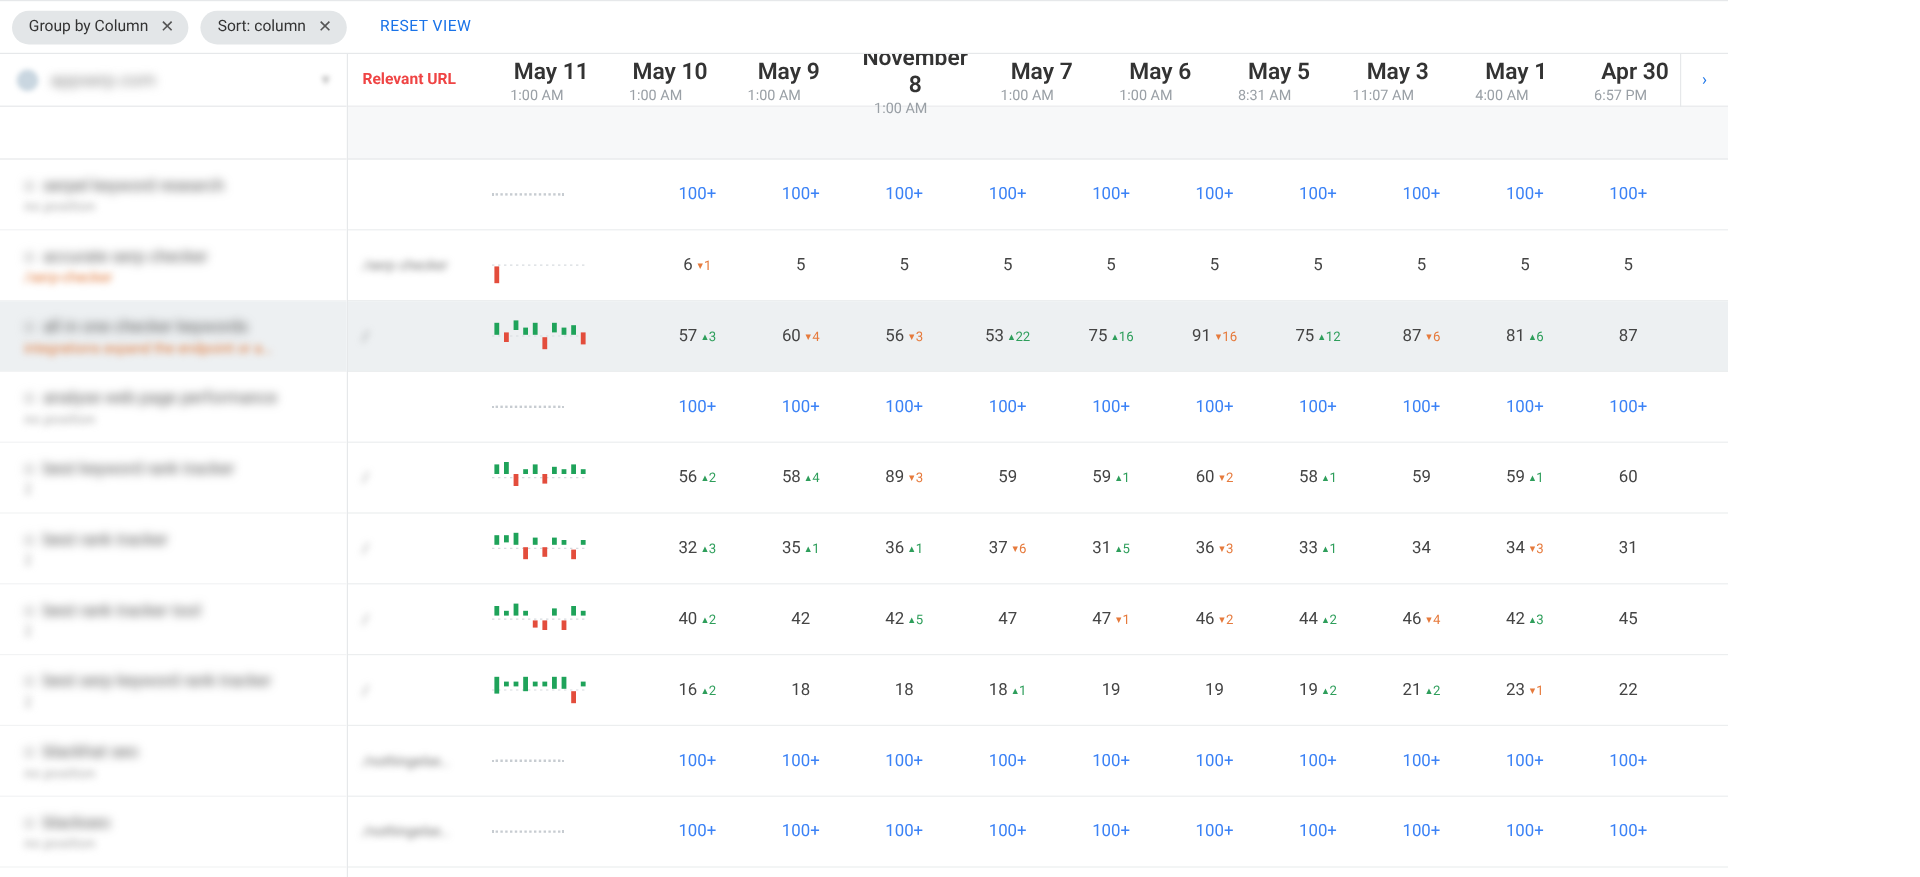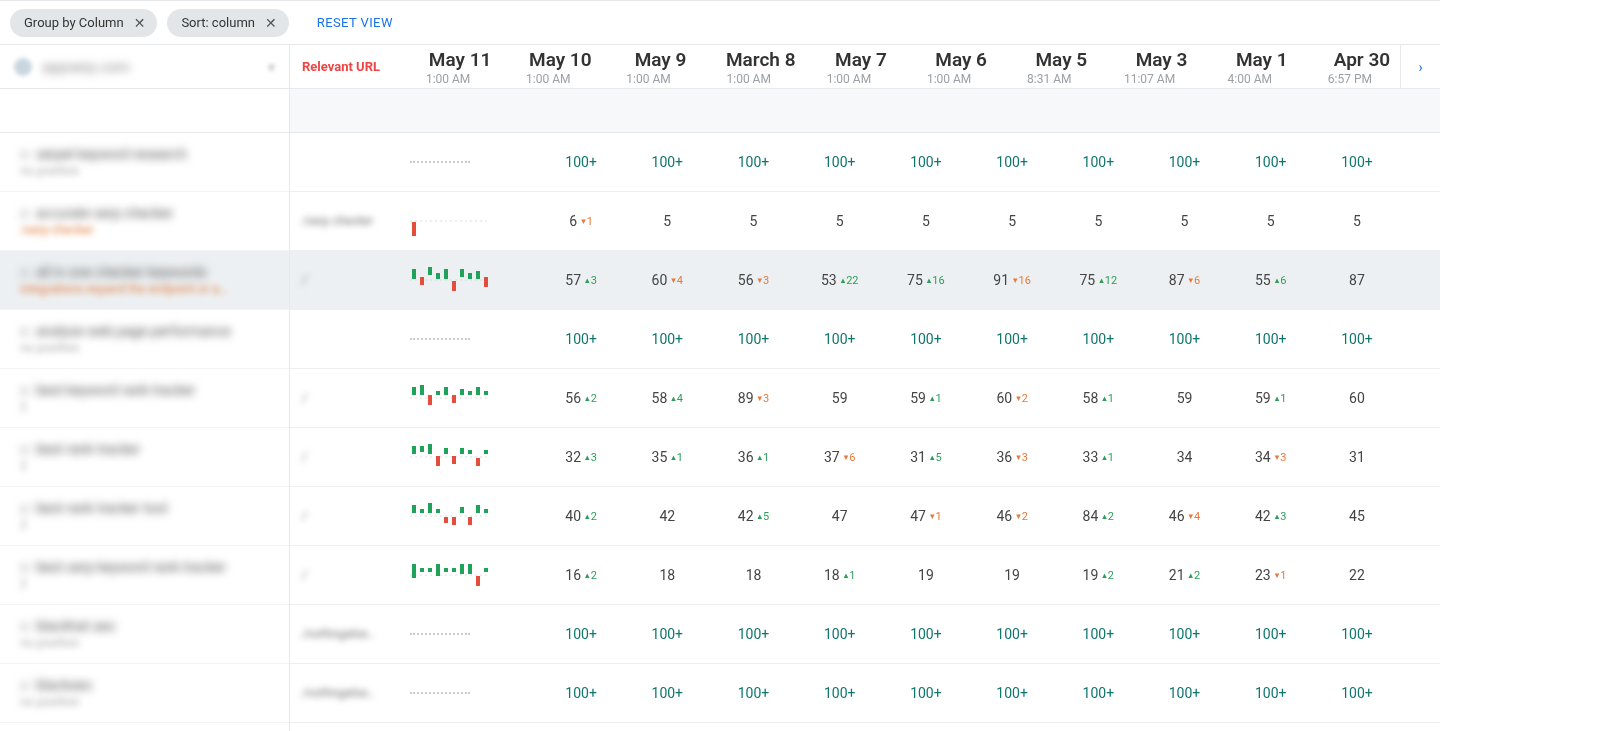--- a/index.html
+++ b/index.html
@@ -205,21 +205,21 @@
     display:flex; flex:1;
   }
   .valcell {
     flex:1;
     display:flex;
     align-items:center;
     justify-content:center;
     gap:4px;
     color:#444;
   }
-  .valcell.muted { color:#0f766e; }
+  .valcell.muted { color:#3b82f6; }
   .delta {
     font-size: 11px;
     display:inline-flex;
     align-items:center;
     gap:1px;
   }
   .delta.up { color:#2e9e5b; }
   .delta.down { color:#e67a3c; }
   .delta.up::before { content:"▴"; font-size:9px; }
   .delta.down::before { content:"▾"; font-size:9px; }
@@ -314,21 +314,21 @@
             </div>
             <div class="date-col">
               <div class="d1">May 10</div>
               <div class="d2">1:00 AM</div>
             </div>
             <div class="date-col">
               <div class="d1">May 9</div>
               <div class="d2">1:00 AM</div>
             </div>
             <div class="date-col">
-              <div class="d1">March 8</div>
+              <div class="d1">November 8</div>
               <div class="d2">1:00 AM</div>
             </div>
             <div class="date-col">
               <div class="d1">May 7</div>
               <div class="d2">1:00 AM</div>
             </div>
             <div class="date-col">
               <div class="d1">May 6</div>
               <div class="d2">1:00 AM</div>
             </div>
@@ -481,21 +481,21 @@
               </div>
               <div class="valcell">
                 <span>75</span>
                 <span class="delta up">12</span>
               </div>
               <div class="valcell">
                 <span>87</span>
                 <span class="delta down">6</span>
               </div>
               <div class="valcell">
-                <span>55</span>
+                <span>81</span>
                 <span class="delta up">6</span>
               </div>
               <div class="valcell">
                 <span>87</span>
               </div>
             </div>
             <div style="width: 40px; flex: 0 0 40px;"></div>
           </div>
           <div class="data-row">
             <div class="cell-url"></div>
@@ -687,21 +687,21 @@
               </div>
               <div class="valcell">
                 <span>47</span>
                 <span class="delta down">1</span>
               </div>
               <div class="valcell">
                 <span>46</span>
                 <span class="delta down">2</span>
               </div>
               <div class="valcell">
-                <span>84</span>
+                <span>44</span>
                 <span class="delta up">2</span>
               </div>
               <div class="valcell">
                 <span>46</span>
                 <span class="delta down">4</span>
               </div>
               <div class="valcell">
                 <span>42</span>
                 <span class="delta up">3</span>
               </div>

